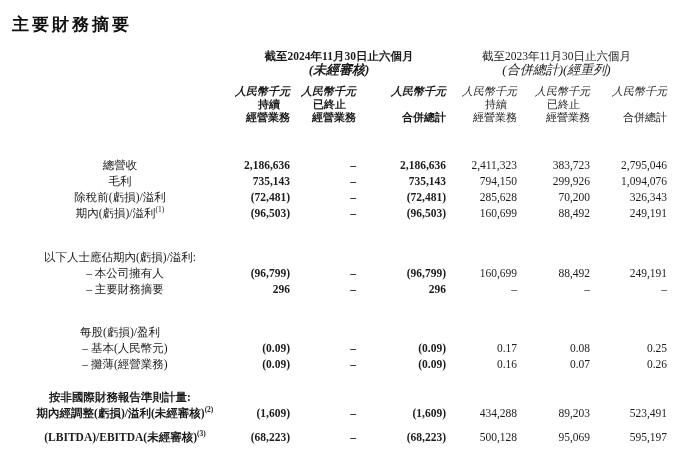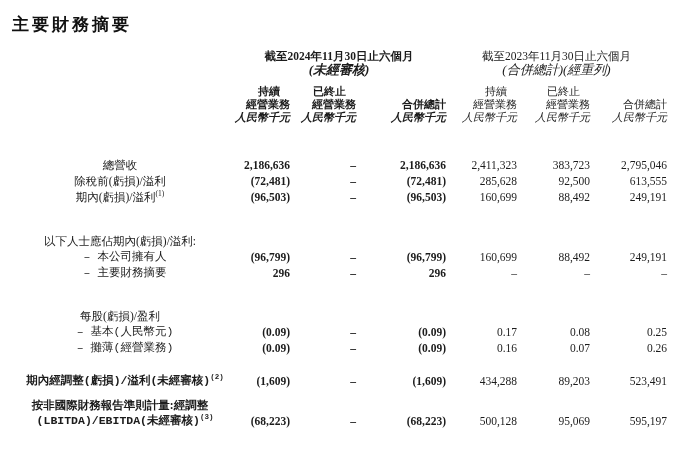--- a/index.html
+++ b/index.html
@@ -26,21 +26,21 @@
     padding: 0; font-size: 11.5px; line-height: 16px;
     vertical-align: bottom; white-space: nowrap;
   }
   .bold { font-weight: bold; }
   .period { text-align: center; line-height: 13px; font-size: 11.5px; }
   .note { text-align: center; font-style: italic; line-height: 13px; padding-bottom: 9px; font-size: 13px; }
   .ch { text-align: right; line-height: 13px; font-size: 11px; vertical-align: bottom; }
   .ch .l1 { height: 13px; padding-right: 10px; }
   .unit { text-align: right; font-style: italic; line-height: 13px; font-size: 11px; }
   .lbl { text-align: center; }
-  .lbl.ind { padding-left: 10px; font-family: Liberation Mono, monospace; }
+  .lbl.ind { padding-left: 10px; }
   .num { text-align: right; }
   sup { font-size: 7.5px; line-height: 0; vertical-align: super; letter-spacing: 0; }
   tr.spacer td { line-height: 1; }
 </style>
 </head>
 <body>
 
 <div class="page">
   <h1>主要財務摘要</h1>
 
@@ -60,76 +60,85 @@
         <td colspan="3" class="period bold">截至2024年11月30日止六個月</td>
         <td colspan="3" class="period">截至2023年11月30日止六個月</td>
       </tr>
       <tr>
         <td class="lbl"></td>
         <td colspan="3" class="note bold">(未經審核)</td>
         <td colspan="3" class="note">(合併總計)(經重列)</td>
       </tr>
       <tr>
         <td class="lbl"></td>
-        <td class="ch bold">
-          <div class="l1">持續</div>
-            <div>經營業務</div>
-        </td>
-        <td class="ch bold">
-          <div class="l1">已終止</div>
-            <div>經營業務</div>
-        </td>
-        <td class="ch bold">
-          <div class="l1"></div>
-            <div>合併總計</div>
-        </td>
-        <td class="ch">
-          <div class="l1">持續</div>
-            <div>經營業務</div>
-        </td>
-        <td class="ch">
-          <div class="l1">已終止</div>
-            <div>經營業務</div>
-        </td>
-        <td class="ch">
-          <div class="l1"></div>
-            <div>合併總計</div>
-        </td>
-      </tr>
-      <tr>
-        <td class="lbl"></td>
         <td class="unit bold">人民幣千元</td>
         <td class="unit bold">人民幣千元</td>
         <td class="unit bold">人民幣千元</td>
         <td class="unit">人民幣千元</td>
         <td class="unit">人民幣千元</td>
         <td class="unit">人民幣千元</td>
       </tr>
+      <tr>
+        <td class="lbl"></td>
+        <td class="ch bold">
+          <div class="l1">持續</div>
+            <div>經營業務</div>
+        </td>
+        <td class="ch bold">
+          <div class="l1">已終止</div>
+            <div>經營業務</div>
+        </td>
+        <td class="ch bold">
+          <div class="l1"></div>
+            <div>合併總計</div>
+        </td>
+        <td class="ch">
+          <div class="l1">持續</div>
+            <div>經營業務</div>
+        </td>
+        <td class="ch">
+          <div class="l1">已終止</div>
+            <div>經營業務</div>
+        </td>
+        <td class="ch">
+          <div class="l1"></div>
+            <div>合併總計</div>
+        </td>
+      </tr>
     </thead>
     <tbody>
         <tr class="spacer" style="height: 33px;">
           <td colspan="7"></td>
         </tr>
         <tr>
           <td class="lbl">總營收</td>
           <td class="num bold">2,186,636</td>
           <td class="num bold">–</td>
           <td class="num bold">2,186,636</td>
           <td class="num">2,411,323</td>
           <td class="num">383,723</td>
           <td class="num">2,795,046</td>
         </tr>
         <tr>
+          <td class="lbl">毛利</td>
+          <td class="num bold">735,143</td>
+          <td class="num bold">–</td>
+          <td class="num bold">735,143</td>
+          <td class="num">794,150</td>
+          <td class="num">299,926</td>
+          <td class="num">1,094,076</td>
+        </tr>
+        <tr>
           <td class="lbl">除稅前(虧損)/溢利</td>
           <td class="num bold">(72,481)</td>
           <td class="num bold">–</td>
           <td class="num bold">(72,481)</td>
           <td class="num">285,628</td>
-          <td class="num">92,500</td>
-          <td class="num">613,555</td>
+          <td class="num">70,200</td>
+          <td class="num">326,343</td>
         </tr>
         <tr>
           <td class="lbl">期內(虧損)/溢利<sup>(1)</sup></td>
           <td class="num bold">(96,503)</td>
           <td class="num bold">–</td>
           <td class="num bold">(96,503)</td>
           <td class="num">160,699</td>
           <td class="num">88,492</td>
           <td class="num">249,191</td>
         </tr>
@@ -190,39 +199,39 @@
           <td class="num bold">–</td>
           <td class="num bold">(0.09)</td>
           <td class="num">0.16</td>
           <td class="num">0.07</td>
           <td class="num">0.26</td>
         </tr>
         <tr class="spacer" style="height: 17px;">
           <td colspan="7"></td>
         </tr>
         <tr>
+          <td class="lbl bold">按非國際財務報告準則計量:</td>
+          <td class="num bold"></td>
+          <td class="num bold"></td>
+          <td class="num bold"></td>
+          <td class="num"></td>
+          <td class="num"></td>
+          <td class="num"></td>
+        </tr>
+        <tr>
           <td class="lbl ind bold">期內經調整(虧損)/溢利(未經審核)<sup>(2)</sup></td>
           <td class="num bold">(1,609)</td>
           <td class="num bold">–</td>
           <td class="num bold">(1,609)</td>
           <td class="num">434,288</td>
           <td class="num">89,203</td>
           <td class="num">523,491</td>
         </tr>
         <tr class="spacer" style="height: 8px;">
           <td colspan="7"></td>
-        </tr>
-        <tr>
-          <td class="lbl bold">按非國際財務報告準則計量:經調整</td>
-          <td class="num bold"></td>
-          <td class="num bold"></td>
-          <td class="num bold"></td>
-          <td class="num"></td>
-          <td class="num"></td>
-          <td class="num"></td>
         </tr>
         <tr>
           <td class="lbl ind bold">(LBITDA)/EBITDA(未經審核)<sup>(3)</sup></td>
           <td class="num bold">(68,223)</td>
           <td class="num bold">–</td>
           <td class="num bold">(68,223)</td>
           <td class="num">500,128</td>
           <td class="num">95,069</td>
           <td class="num">595,197</td>
         </tr>

